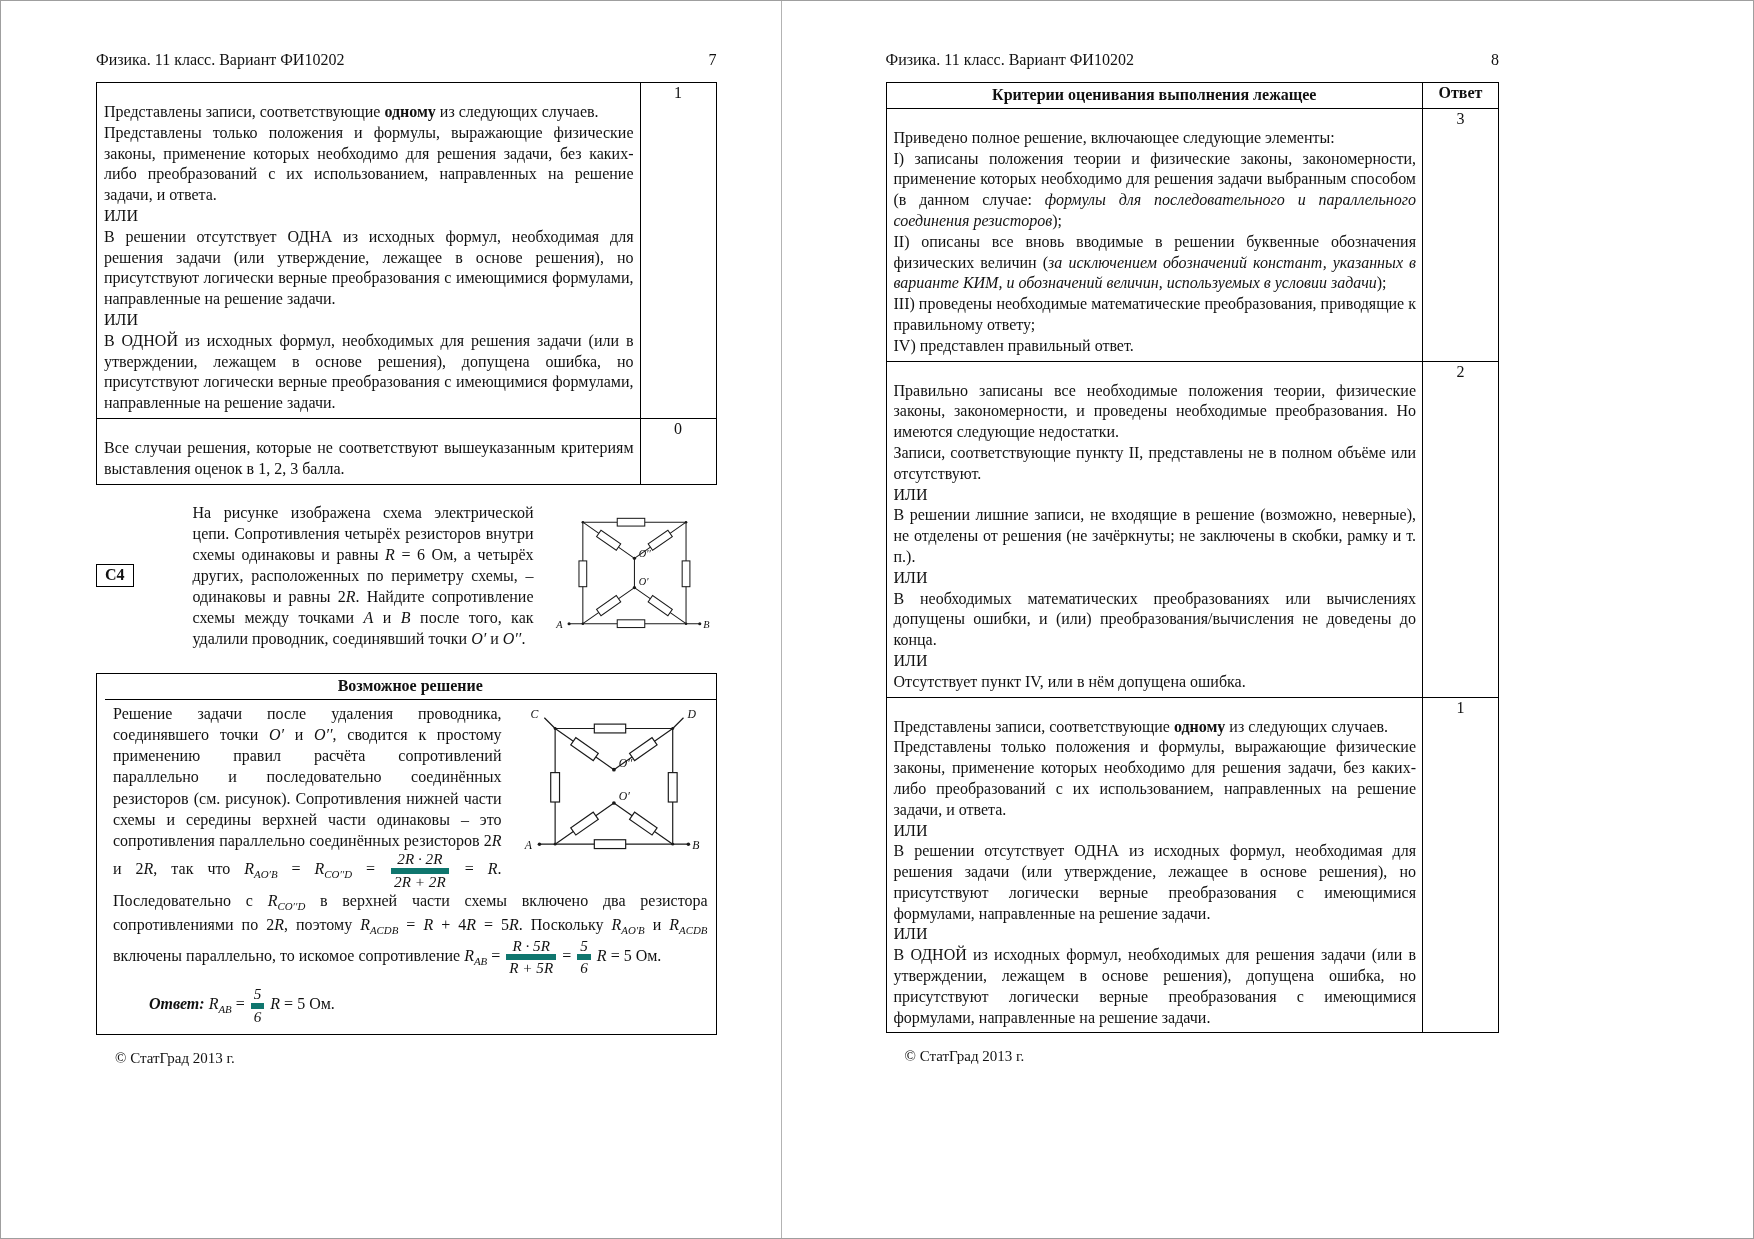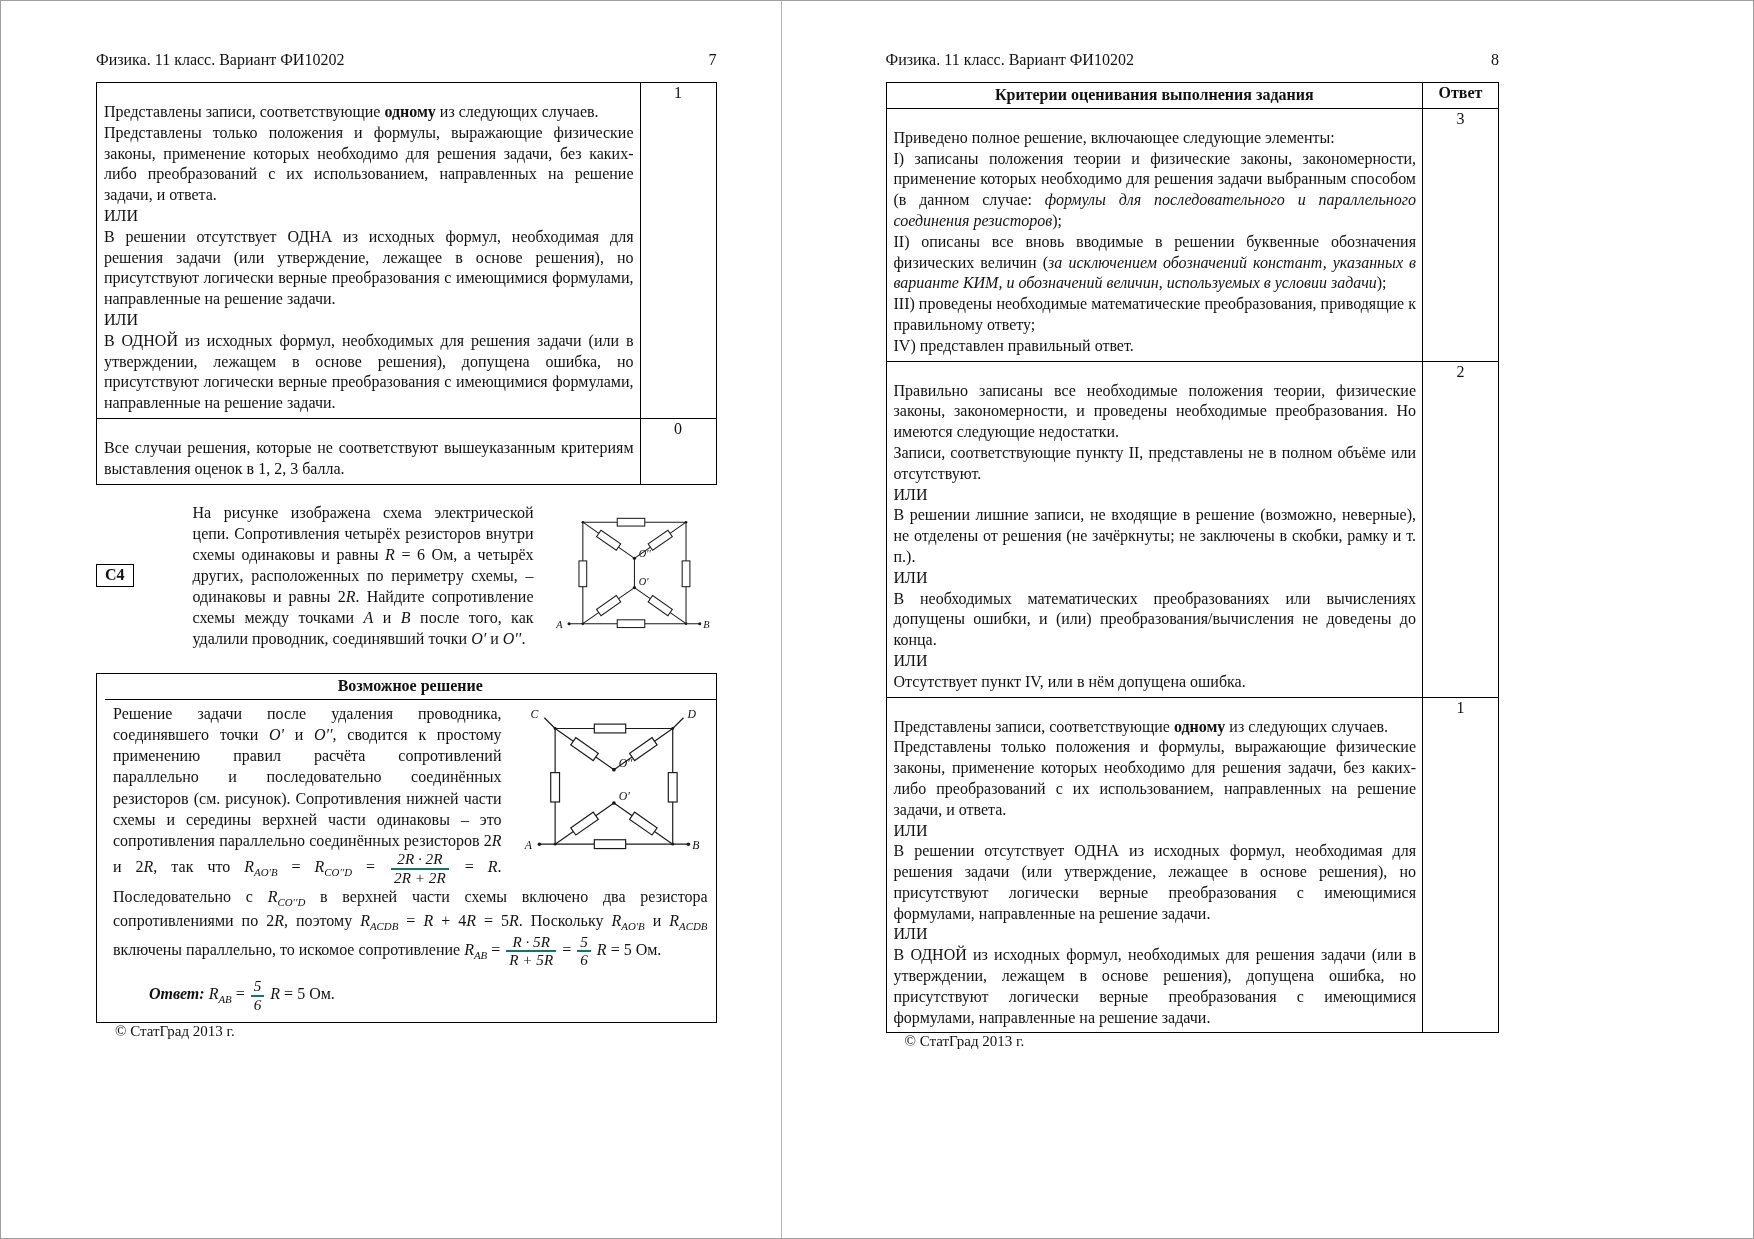--- a/index.html
+++ b/index.html
@@ -37,29 +37,29 @@
   .task-text { flex:1; text-align:justify; font-size:16px; line-height:1.32;margin-left:48px; }
   .task-figure { flex:none; width:172px; margin-top:-4px; }
 
   .solution { border:1px solid #000; margin-top:24px; font-size:16px; line-height:1.33;padding-left:8px; }
   .solution-title { text-align:center; font-weight:bold; border-bottom:1px solid #000; padding:1px 0 2px; }
   .solution-body { padding:3px 8px 9px; }
   .solution-figure { float:right; width:196px; margin:2px 0 4px 10px; }
   .solution-text { text-align:justify; }
   .answer { margin-top:10px;margin-left:36px; }
 
-  .page-footer { font-size:15px; padding-left:19px; }
+  .page-footer { margin-top:15px; font-size:15px; padding-left:19px; }
 
   sub { font-size:0.68em; }
 
   .frac {
     display:inline-block; vertical-align:middle; text-align:center;
     font-style:italic; line-height:1.08; margin:0 2px; font-size:0.95em;
   }
-  .frac .fnum { display:block; border-bottom:2px solid #0f766e; padding:0 3px; }
+  .frac .fnum { display:block; border-bottom:6px solid #0f766e; padding:0 3px; }
   .frac .fden { display:block; padding:0 3px; }
 
   svg.circuit { display:block; width:100%; height:auto; }
   svg.circuit text { font-family:"Liberation Serif","DejaVu Serif",serif; font-style:italic; font-size:12px; fill:#111; }
 </style>
 </head>
 <body>
 
 <div class="spread">
 
@@ -180,21 +180,21 @@
   <div class="page right">
 
     <div class="page-header">
       <span>Физика. 11 класс. Вариант ФИ10202</span>
       <span>8</span>
     </div>
 
     <table class="criteria">
       <tbody>
           <tr>
-        <th class="crit-head">Критерии оценивания выполнения задания</th>
+        <th class="crit-head">Критерии оценивания выполнения лежащее</th>
         <th class="score-head">Ответ</th>
       </tr>
       <tr>
         <td class="crit-text"><span>Приведено полное решение, включающее следующие элементы:
 I) записаны положения теории и физические законы, закономерности, применение которых необходимо для решения задачи выбранным способом (в данном случае: </span><span style="font-style: italic;">формулы для последовательного и параллельного соединения резисторов</span><span>);
 II) описаны все вновь вводимые в решении буквенные обозначения физических величин (</span><span style="font-style: italic;">за исключением обозначений констант, указанных в варианте КИМ, и обозначений величин, используемых в условии задачи</span><span>);
 III) проведены необходимые математические преобразования, приводящие к правильному ответу;
 IV) представлен правильный ответ.</span></td>
         <td class="score-cell">3</td>
       </tr>

